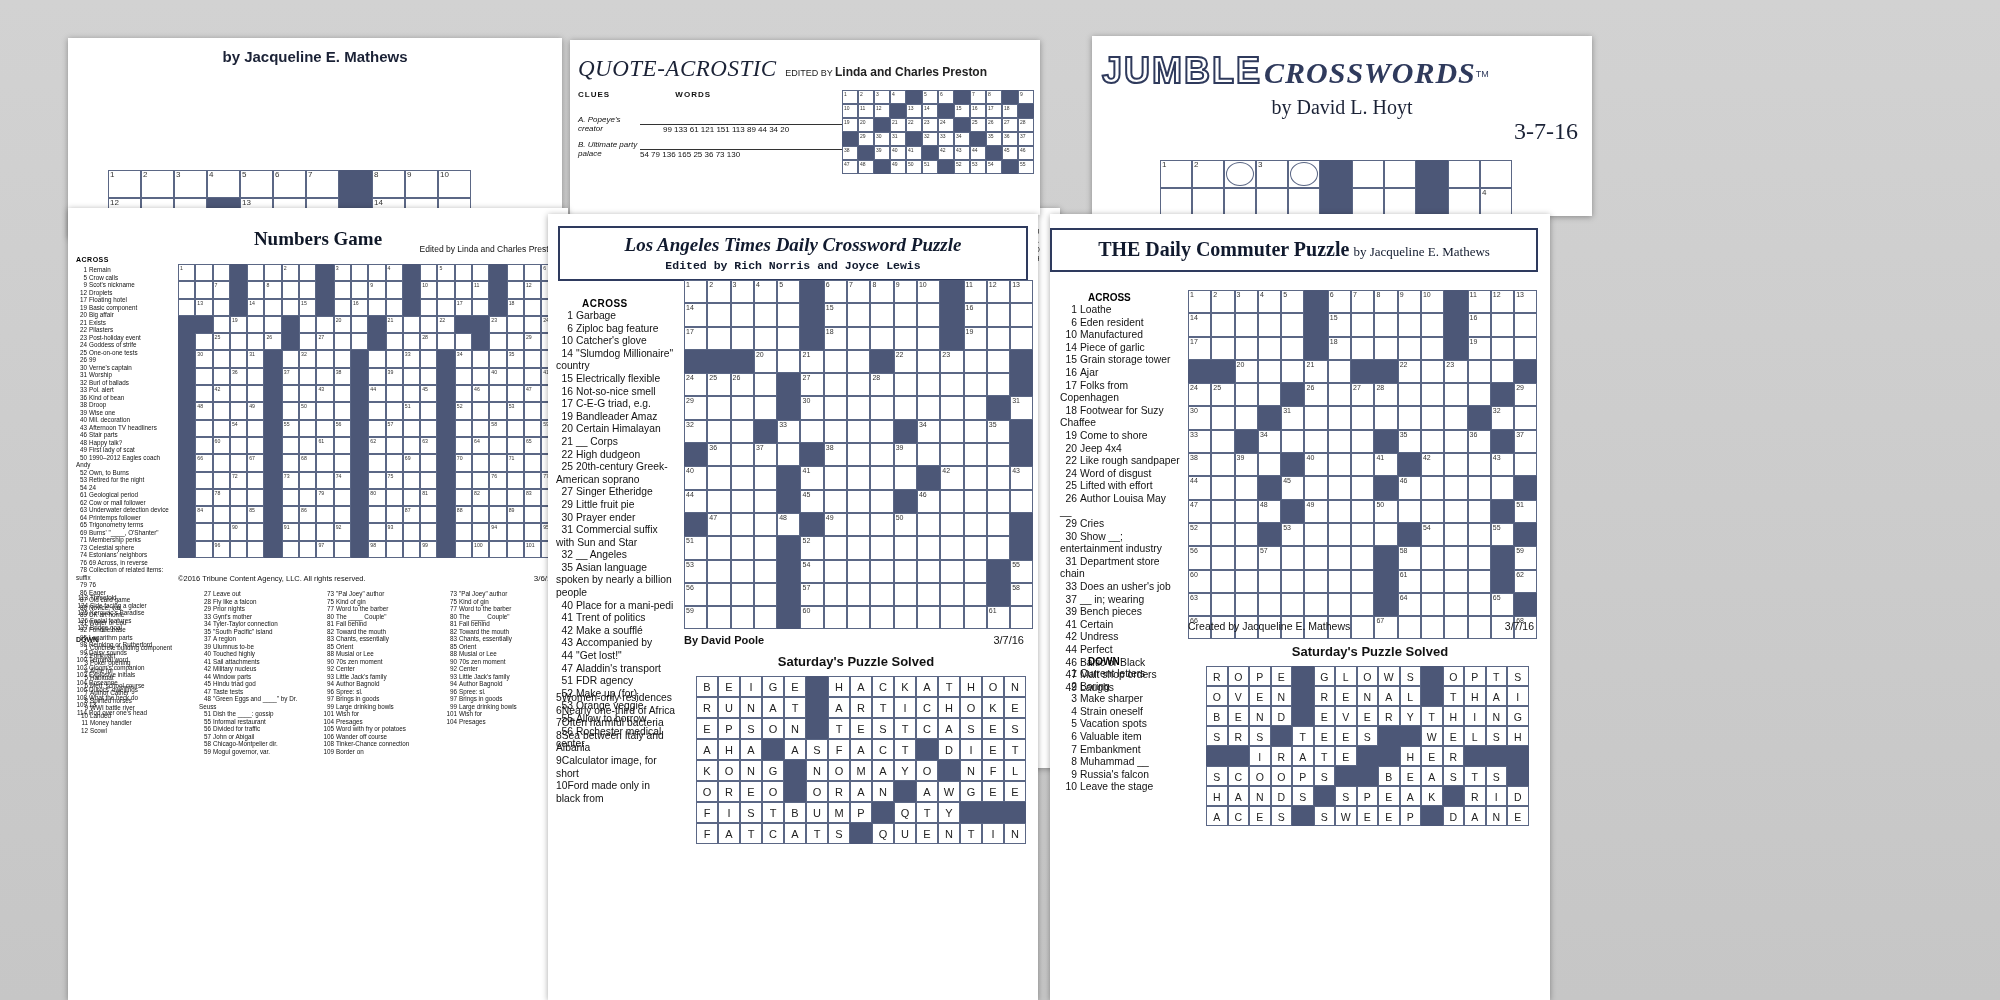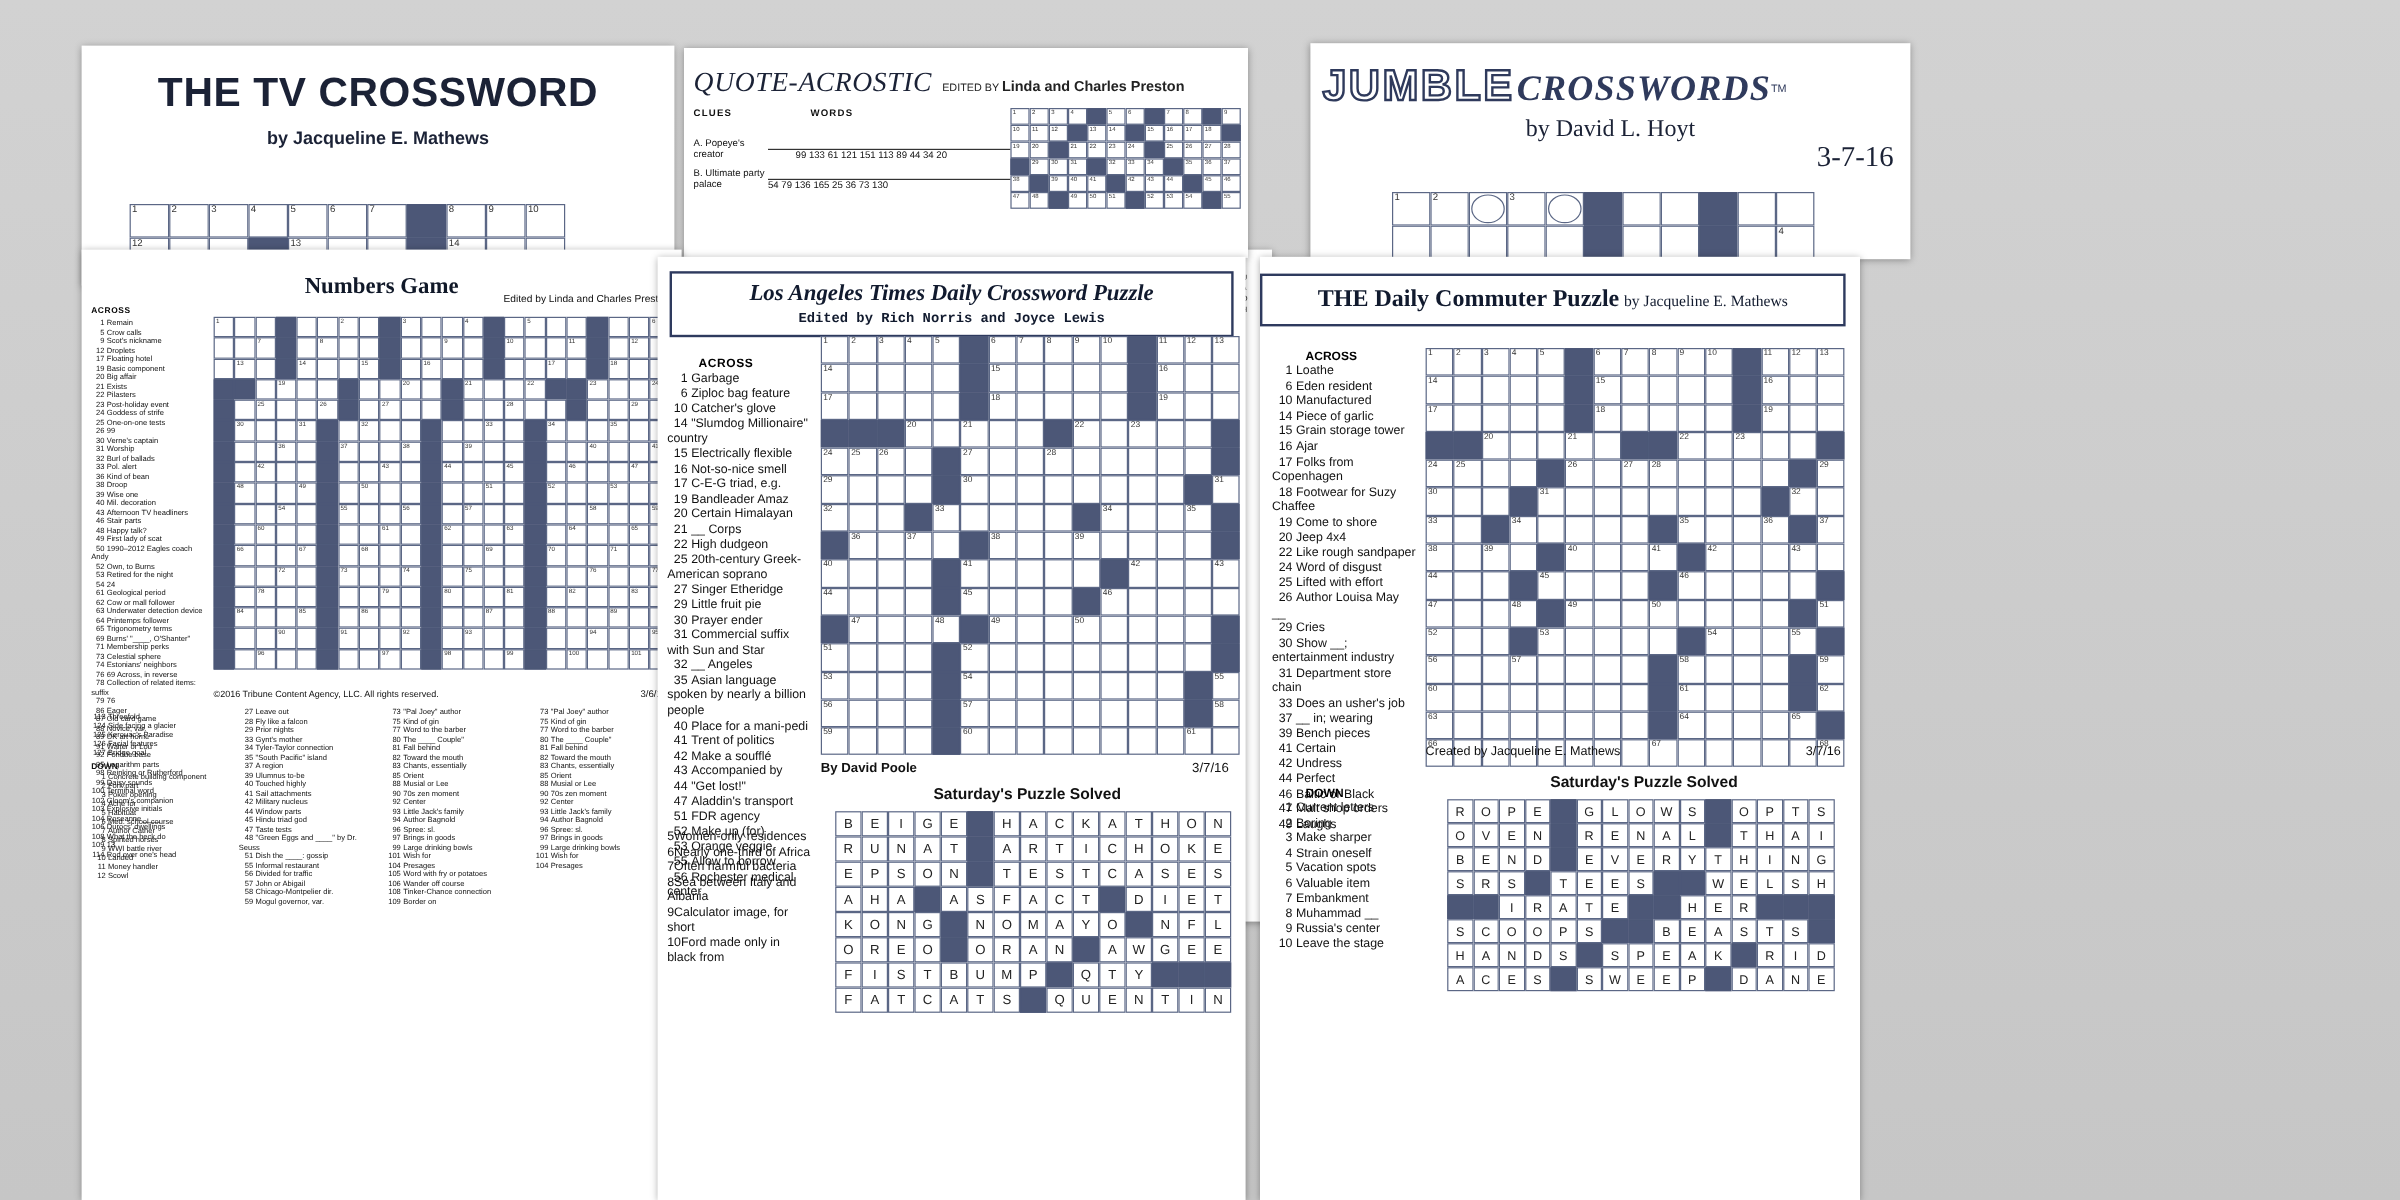--- a/index.html
+++ b/index.html
@@ -109,21 +109,21 @@
   }
   #quote-acrostic .qa-colhead {
     margin: 8px 0 16px 8px;
     font-size: 8px;
     font-weight: bold;
     letter-spacing: 1px;
     color: #111;
   }
   #quote-acrostic .qa-colhead .w { margin-left: 62px; }
   .qa-clue { margin: 6px 0 0 8px; font-size: 8px; color: #111; width: 290px; }
-  .qa-clue .lbl { float: left; width: 62px; line-height: 9px; }
+  .qa-clue .lbl { float: left; width: 62px; line-height: 9px; font-style: italic; }
   .qa-blanks { border-bottom: 1px solid #333; height: 9px; width: 215px; margin-left:62px;}
   #qa-grid {
     position: absolute;
     left: 272px; top: 50px;
     grid-template-columns: repeat(12, 16px);
     grid-auto-rows: 14px;
   }
   #qa-grid .cell .num { font-size: 5px; }
 
   
@@ -389,21 +389,20 @@
       <div>67  U</div>
       <div>101 U</div>
       <div>133 A</div>
       <div>150 O</div>
       <div>159 H</div>
       <div>bod-</div>
       <div>ba-</div>
     </div>
 
   <div class="sheet" id="tv-crossword">
-    <div class="title">THE TV CROSSWORD</div>
     <div class="byline">by Jacqueline E. Mathews</div>
     <div class="grid" id="tv-grid">
         <div class="cell">
           <span class="num">1</span>
         </div>
         <div class="cell">
           <span class="num">2</span>
         </div>
         <div class="cell">
           <span class="num">3</span>
@@ -2896,18 +2895,18 @@
     <div class="dc-downlbl">DOWN</div>
     <div id="dc-down-clues">
         <div class="c"><span class="n">1</span><span>Current letters</span></div>
         <div class="c"><span class="n">2</span><span>Boring</span></div>
         <div class="c"><span class="n">3</span><span>Make sharper</span></div>
         <div class="c"><span class="n">4</span><span>Strain oneself</span></div>
         <div class="c"><span class="n">5</span><span>Vacation spots</span></div>
         <div class="c"><span class="n">6</span><span>Valuable item</span></div>
         <div class="c"><span class="n">7</span><span>Embankment</span></div>
         <div class="c"><span class="n">8</span><span>Muhammad __</span></div>
-        <div class="c"><span class="n">9</span><span>Russia's center</span></div>
+        <div class="c"><span class="n">9</span><span>Russia's falcon</span></div>
         <div class="c"><span class="n">10</span><span>Leave the stage</span></div>
       </div>
   </div>
 
 </div>
 
 </body></html>

